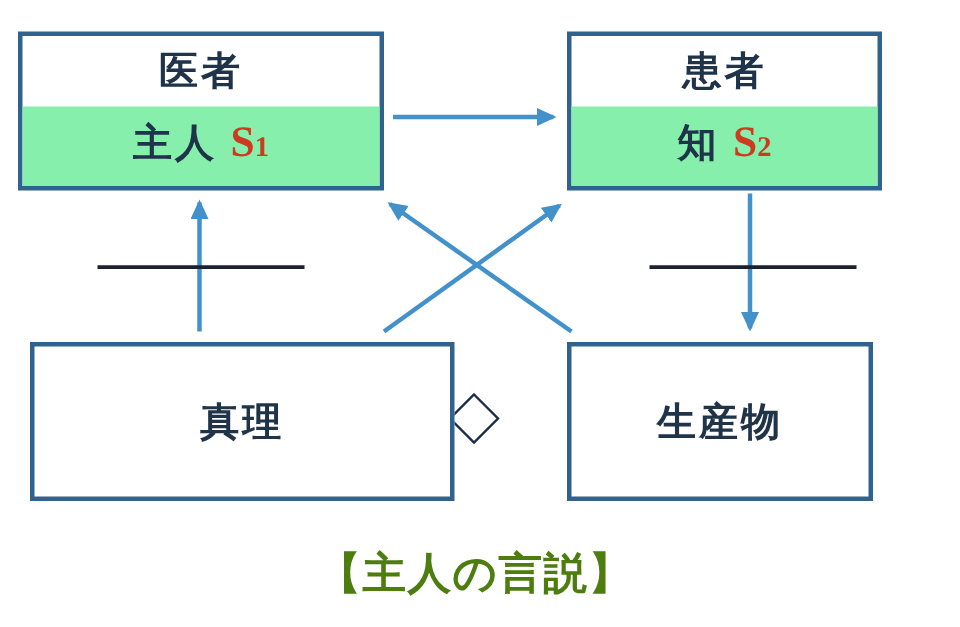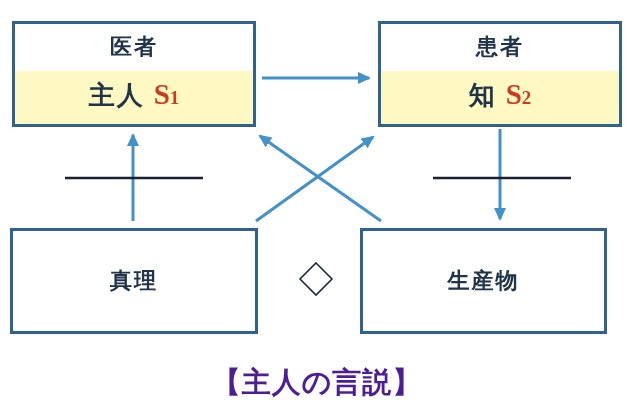--- a/index.html
+++ b/index.html
@@ -24,32 +24,32 @@
     background: #ffffff;
     display: flex;
     flex-direction: column;
     z-index: 2;
   }
   .node-box .row-top {
     flex: 1;
     display: flex;
     align-items: center;
     justify-content: center;
-    font-size: 22px;
+    font-size: 26px;
     font-weight: bold;
     color: #203449;
     letter-spacing: 2px;
   }
   .node-box .row-bottom {
     flex: 1;
     display: flex;
     align-items: baseline;
     justify-content: center;
     padding-top: 7px;
-    background: #fef9c3;
+    background: #86efac;
     font-size: 26px;
     font-weight: bold;
     color: #203449;
     letter-spacing: 2px;
   }
   .symbol {
     font-family: "Liberation Serif", serif;
     font-size: 29px;
     font-weight: bold;
     color: #CE3A1F;
@@ -57,31 +57,31 @@
     margin-left: 9px;
   }
   .symbol-sub {
     font-family: "Liberation Serif", serif;
     font-size: 19px;
     font-weight: bold;
     color: #CE3A1F;
     letter-spacing: 0;
   }
   .box-tl { left: 12px;  top: 21px;  width: 244px; height: 106px; }
-  .box-tr { left: 378px; top: 21px;  width: 244px; height: 106px; }
-  .box-bl { left: 10px;  top: 228px; width: 248px; height: 106px; }
-  .box-br { left: 360px; top: 228px; width: 247px; height: 106px; }
+  .box-tr { left: 378px; top: 21px;  width: 210px; height: 106px; }
+  .box-bl { left: 20px;  top: 228px; width: 283px; height: 106px; }
+  .box-br { left: 378px; top: 228px; width: 204px; height: 106px; }
   .diagram-title {
     position: absolute;
     left: 0; top: 363px;
     width: 634px;
     text-align: center;
     font-size: 29px;
     font-weight: bold;
-    color: #4c1d95;
+    color: #4d7c0f;
     z-index: 2;
     letter-spacing: 1px;
   }
 </style>
 </head>
 <body>
 
 <div class="canvas">
 
   <svg class="arrow-layer" width="640" height="418" viewBox="0 0 640 418" xmlns="http://www.w3.org/2000/svg">

